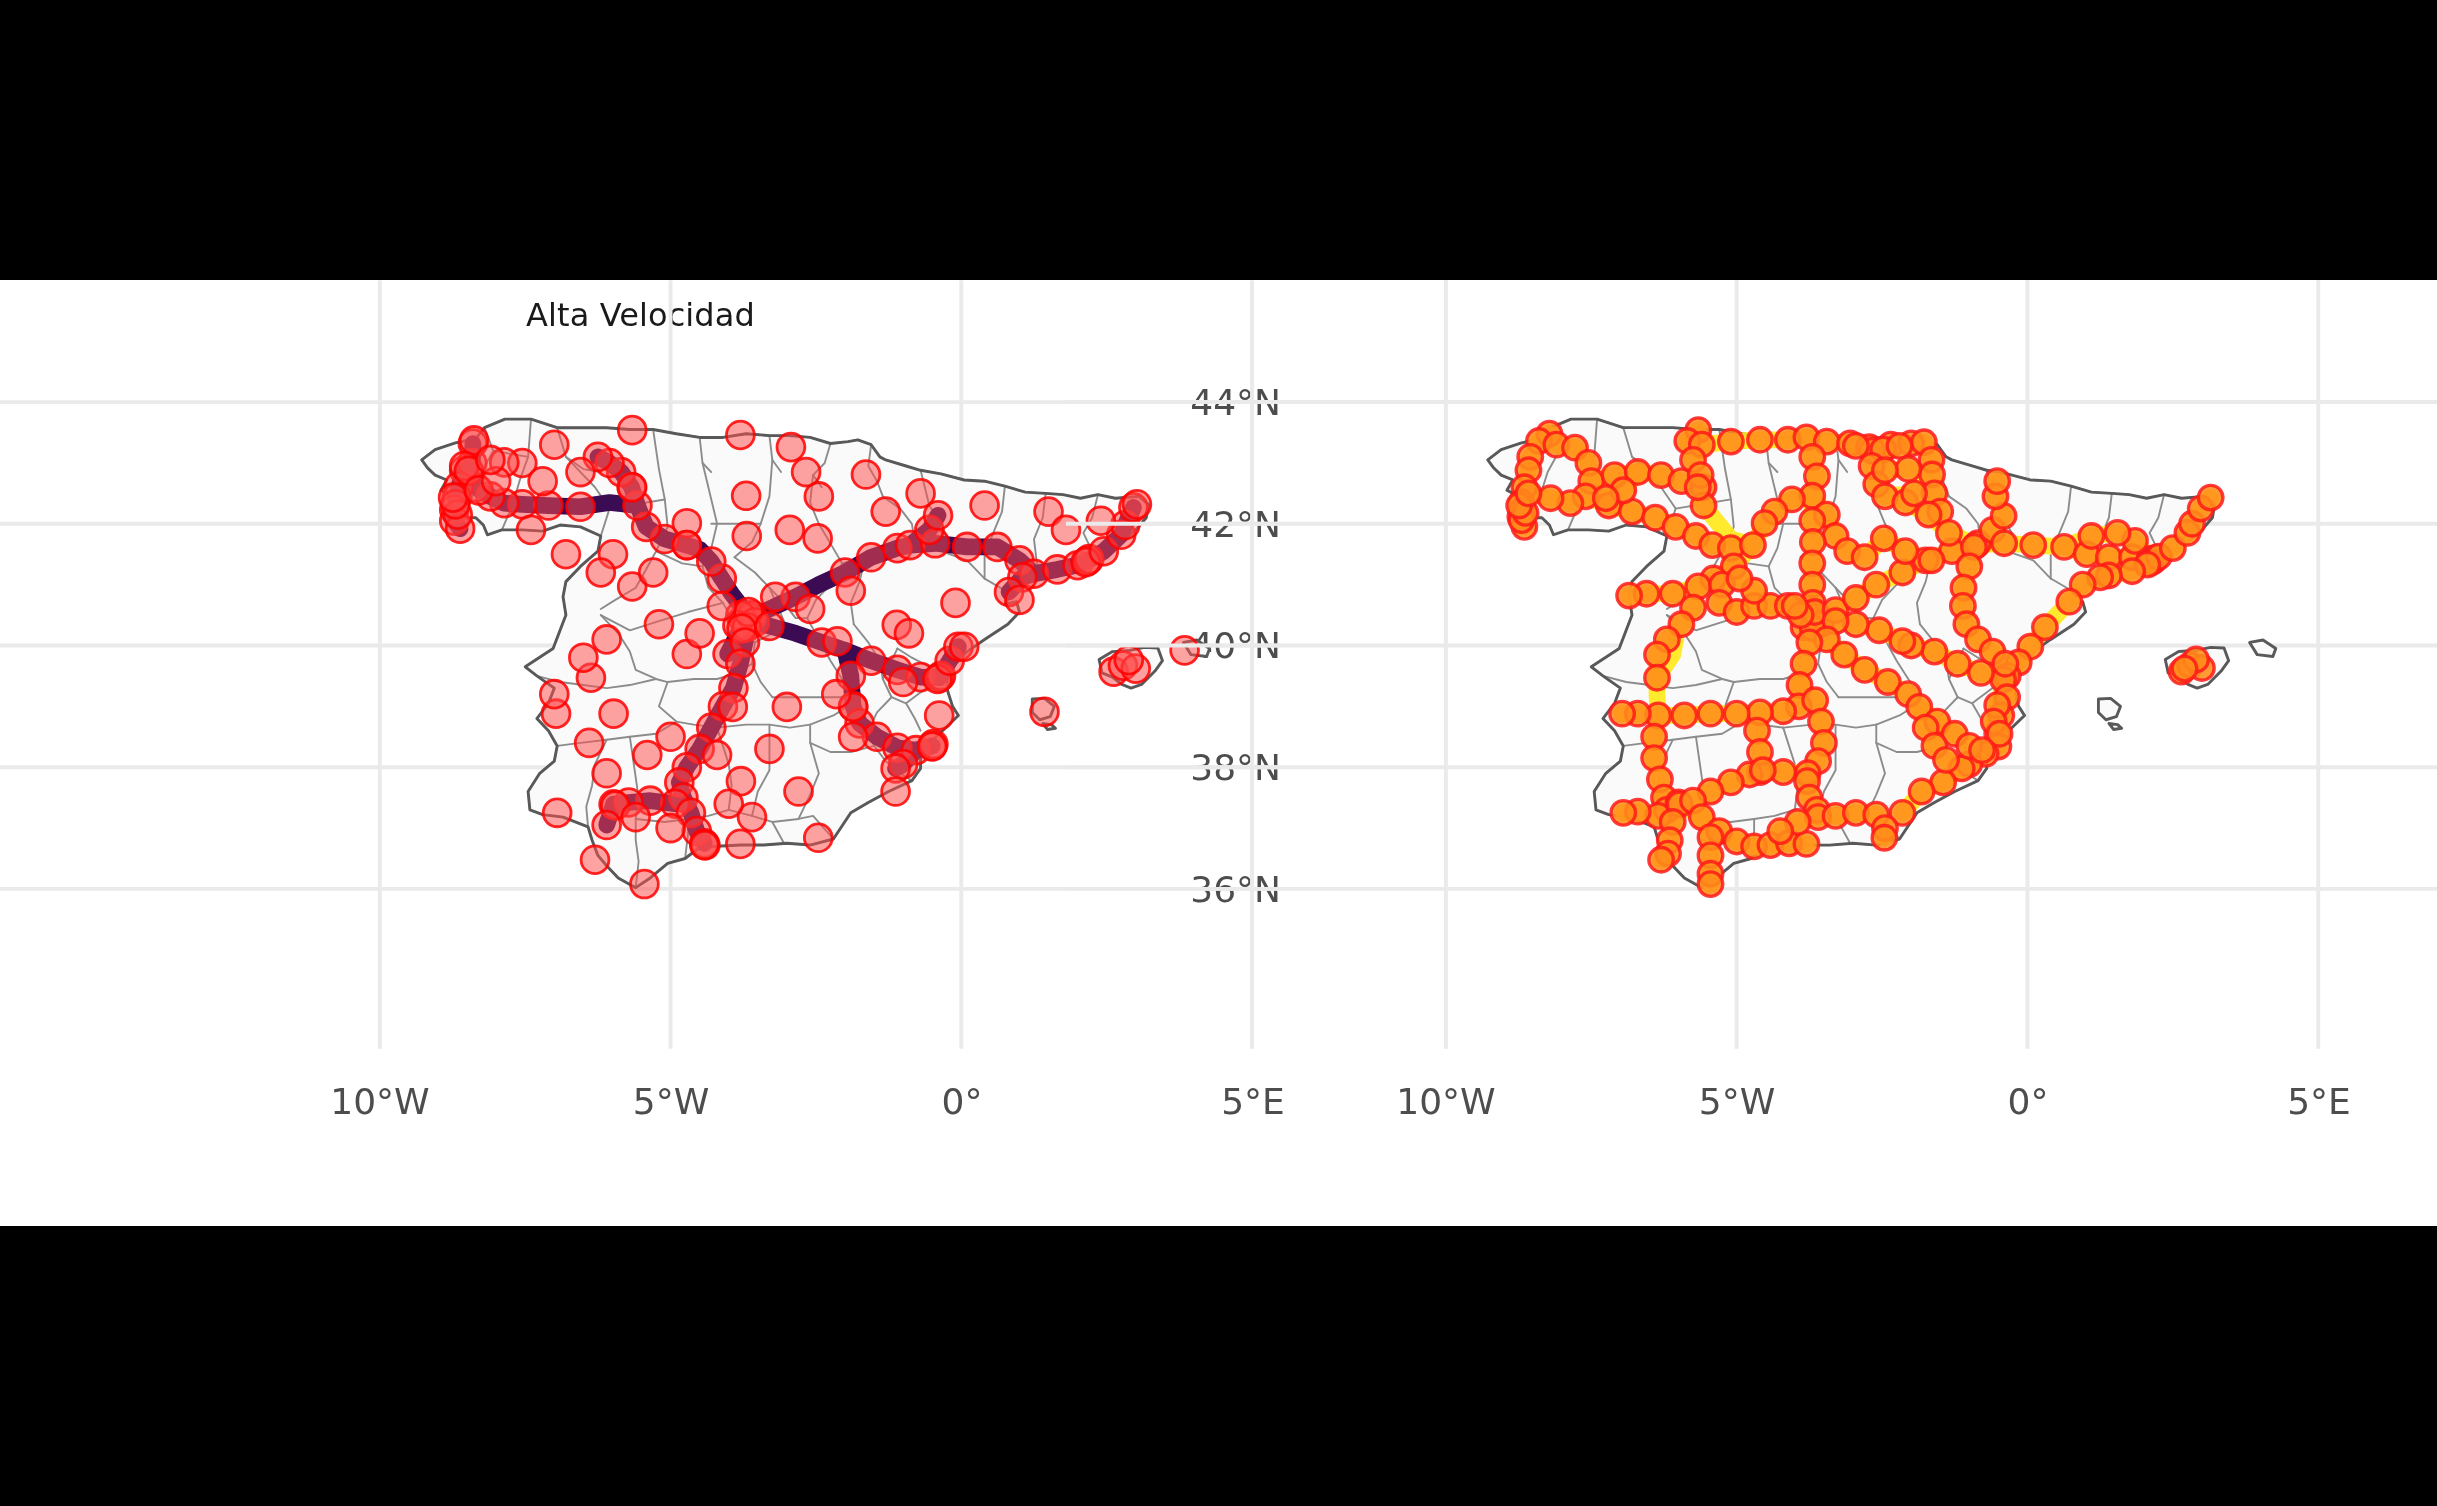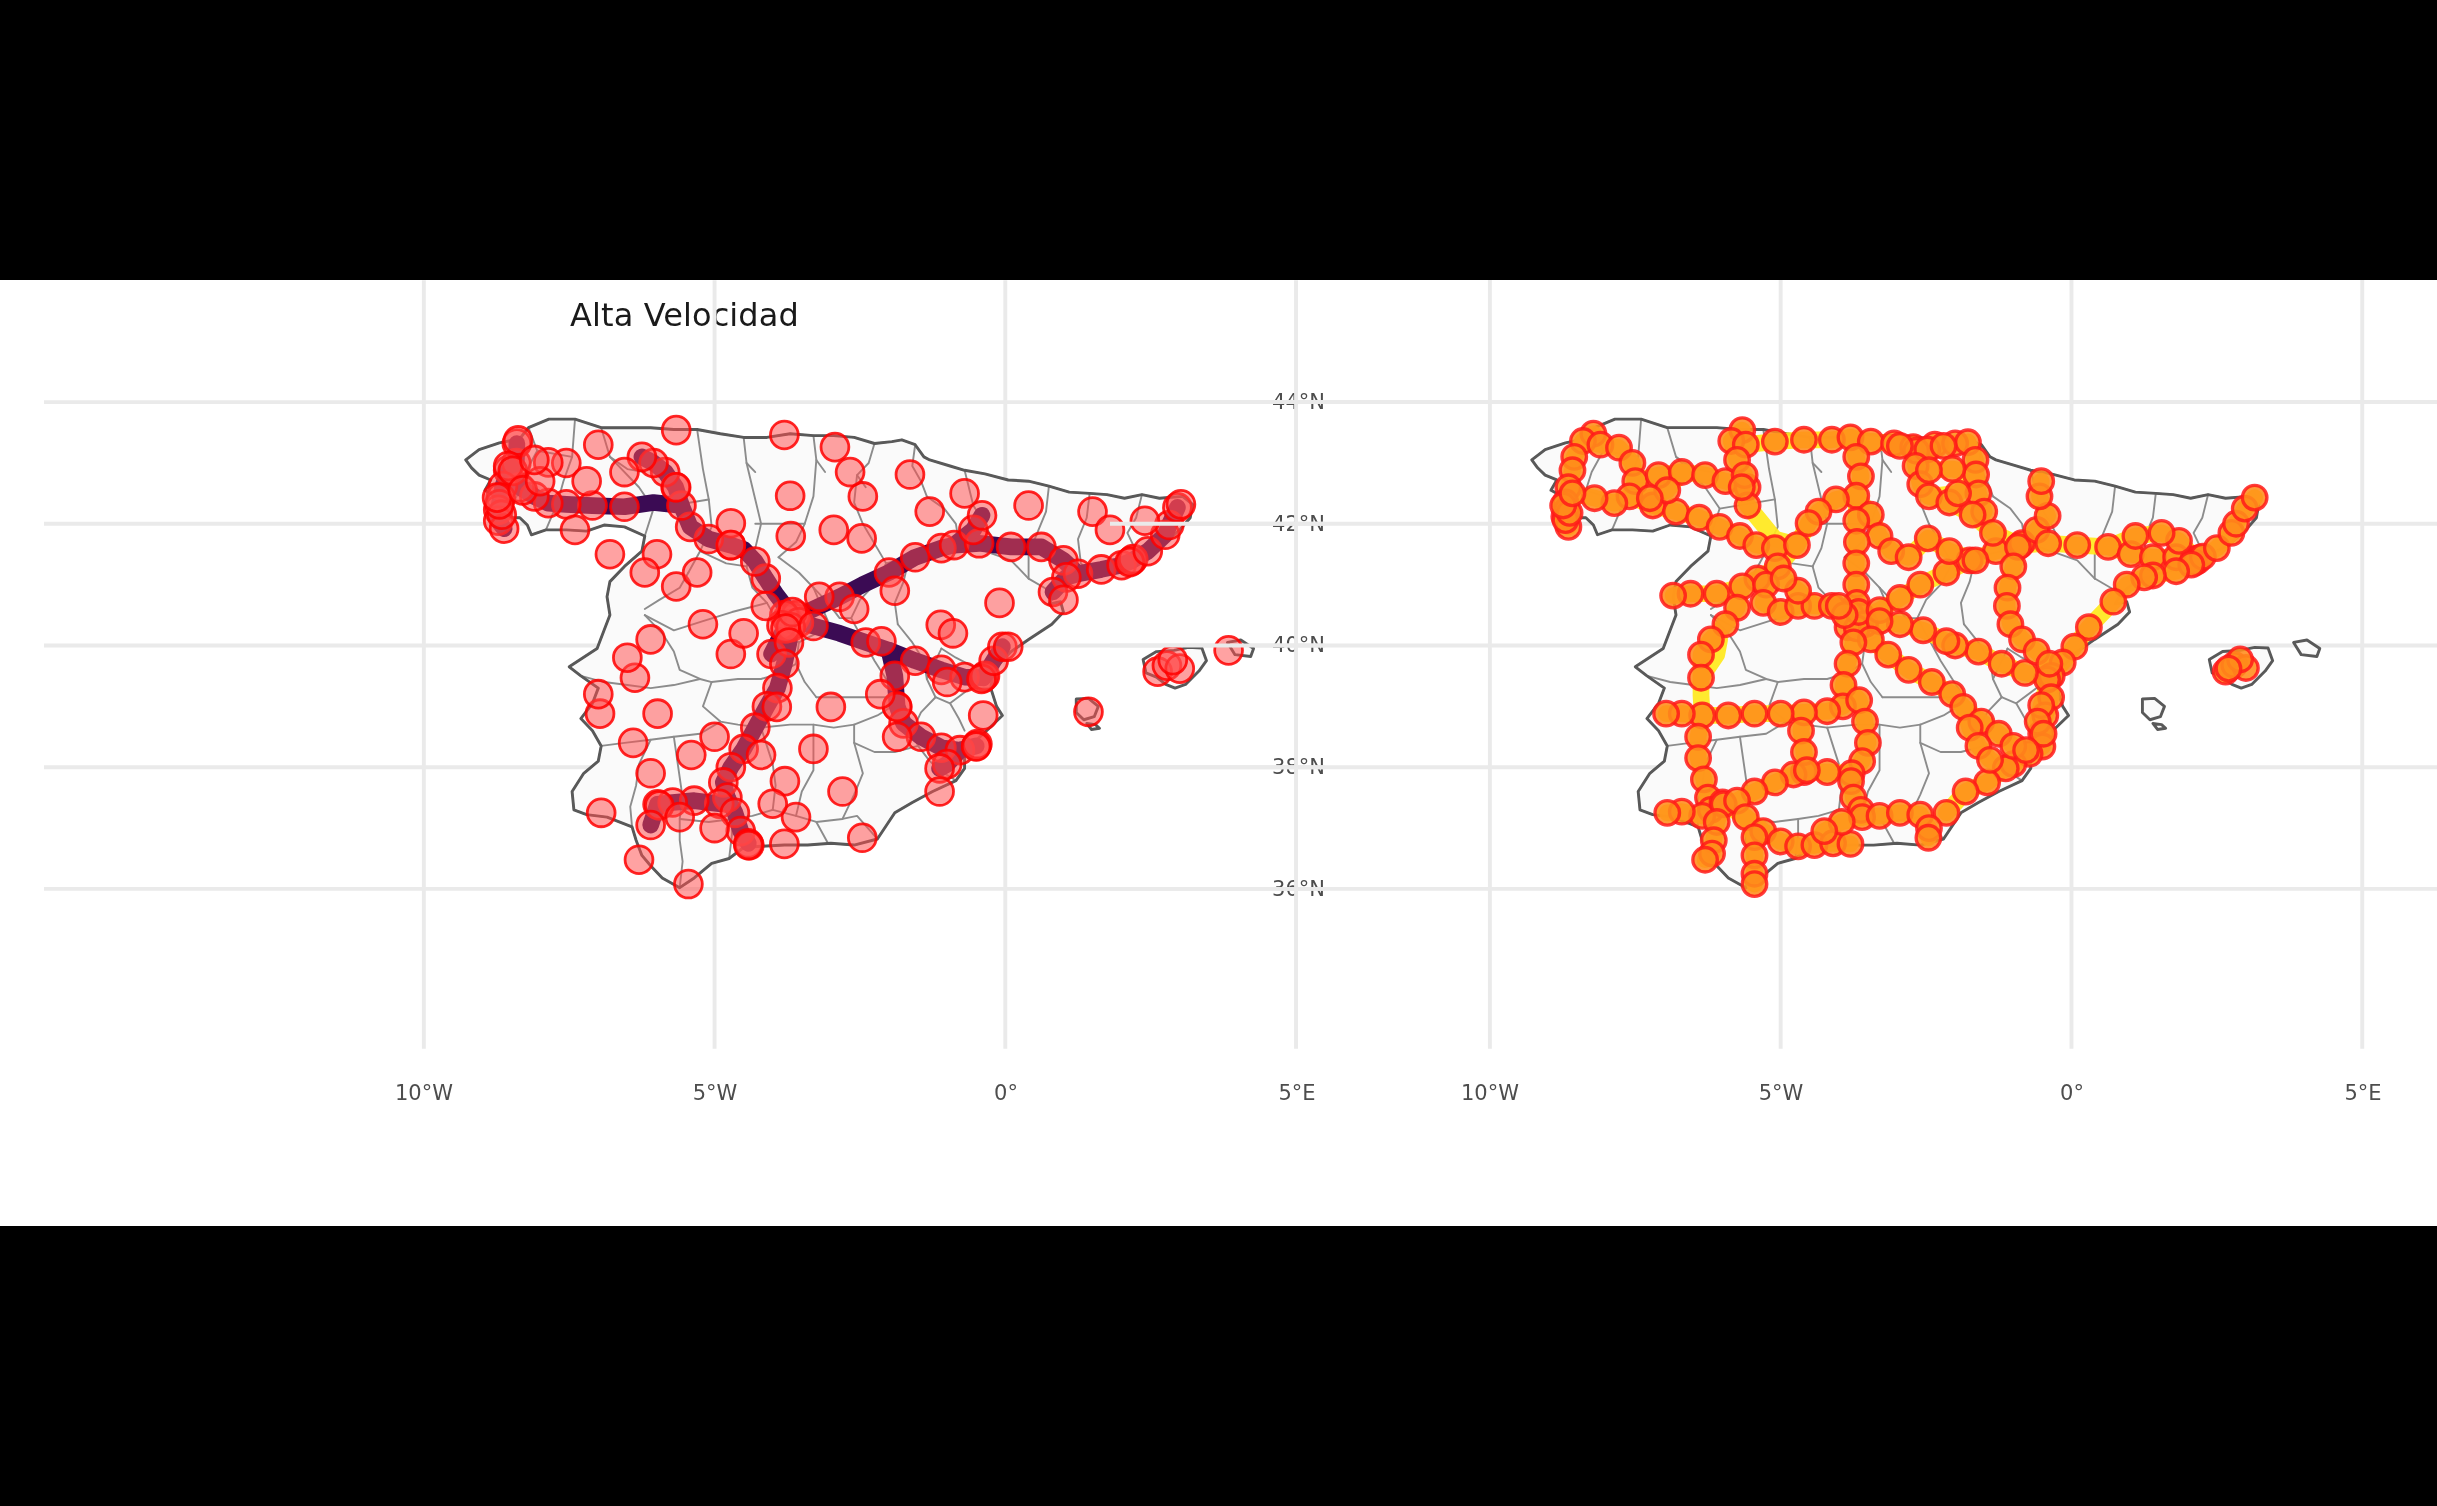--- a/index.html
+++ b/index.html
@@ -1,22 +1,22 @@
 <!DOCTYPE html>
 <html style="font-size:9px"><head>
 <meta charset="utf-8">
 <style>
   html,body{margin:0;padding:0;background:#000;}
   body{width:2438px;height:1506px;overflow:hidden;font-family:"DejaVu Sans","Liberation Sans",sans-serif;}
   #stage{position:relative;width:2438px;height:1506px;background:#000;}
   #sheet{position:absolute;left:0;top:280px;width:2438px;height:946px;background:#ffffff;}
-  .panel{position:absolute;top:0;height:946px;margin-left:44px;}
+  .panel{position:absolute;top:0;height:946px;}
   .panel-title{position:absolute;top:15.6px;width:100%;text-align:center;font-size:32px;color:#1a1a1a;font-weight:400;letter-spacing:0.1px;}
   .plot{position:absolute;left:0;top:0;width:100%;height:100%;}
-  .axis-lab{position:absolute;font-size:21px;color:#4d4d4d;white-space:nowrap;}
+  .axis-lab{position:absolute;font-size:36px;color:#4d4d4d;white-space:nowrap;}
   .ylab{right:0;transform:translateY(-50%);text-align:right;}
   .xlab{transform:translateX(-50%);}
   svg{display:block;}
   .grid-line{stroke:#eaeaea;stroke-width:7;}
   .prov{fill:#fafafa;stroke:#8c8c8c;stroke-width:3.2;stroke-linejoin:round;}
   .coast{fill:none;stroke:#595959;stroke-width:5.2;stroke-linejoin:round;stroke-linecap:round;}
   .isle{fill:#fafafa;stroke:#595959;stroke-width:5.2;stroke-linejoin:round;stroke-linecap:round;}
   .rail-av{fill:none;stroke:#3b0b54;stroke-width:30;stroke-linecap:round;stroke-linejoin:round;}
   .rail-cv{fill:none;stroke:#ffe81c;stroke-width:30;stroke-linecap:round;stroke-linejoin:round;opacity:.92;}
   .stn-av{fill:#ff4d4d;fill-opacity:.52;stroke:#ff0000;stroke-width:5;stroke-opacity:.85;}

